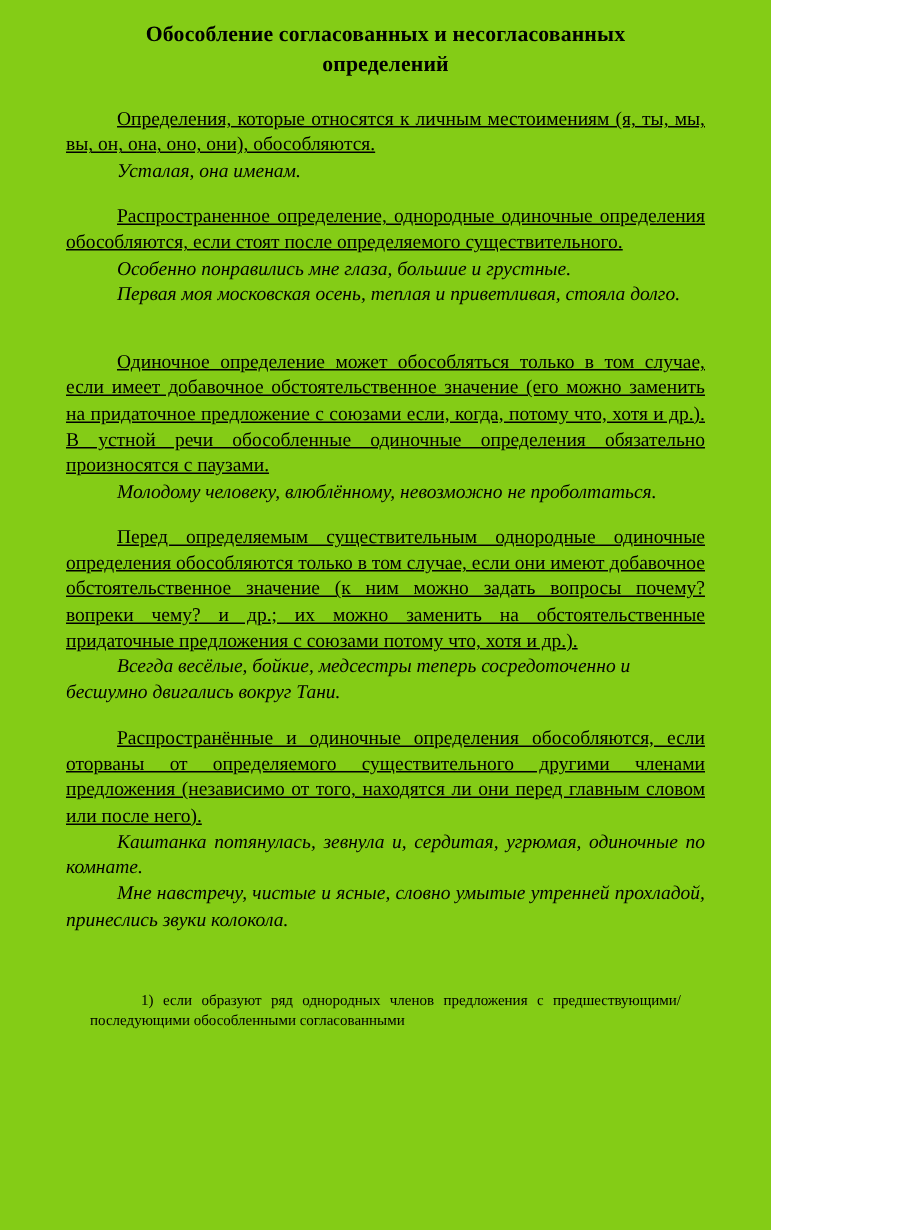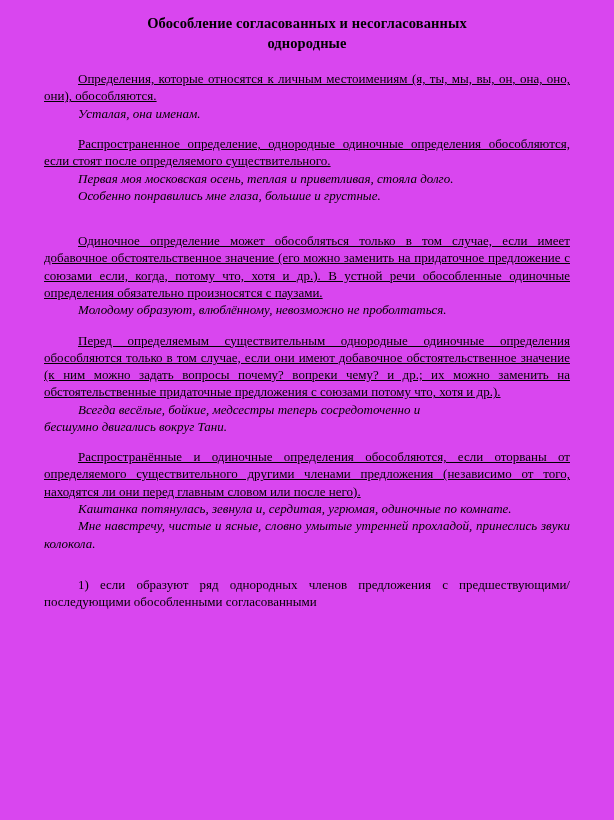--- a/index.html
+++ b/index.html
@@ -1,23 +1,23 @@
 <!DOCTYPE html>
 <html lang="ru"><head>
 <meta charset="utf-8">
 <style>
   html, body {
     margin: 0;
     padding: 0;
     background: #ffffff;
   }
   .page {
-    width: 614px;
+    width: 514px;
     height: 820px;
-    background: #d946ef;
+    background: #84cc16;
     position: relative;
     overflow: hidden;
     box-sizing: border-box;
     padding: 14px 44px 0 44px;
     font-family: "Liberation Serif", "DejaVu Serif", serif;
     color: #000000;
   }
   .doc-title {
     font-size: 14.5px;
     font-weight: bold;
@@ -51,58 +51,58 @@
   }
   p.bold-para {
     margin: 0;
     font-size: 13px;
     line-height: 1.33;
     text-align: justify;
     text-indent: 34px;
     font-weight: bold;
   }
   p.list-item {
-    margin: 0;
-    font-size: 13px;
+    margin: 16px;
+    font-size: 10px;
     line-height: 1.33;
     text-align: justify;
     text-indent: 34px;
   }
   .gap-sm { height: 9px; }
   .gap-md { height: 13px; }
   .gap-lg { height: 15px; }
 </style>
 </head>
 <body>
 
 <div class="page">
 
   <h1 class="doc-title">
     <span>Обособление согласованных и несогласованных</span>
-    <span class="line2">однородные</span>
+    <span class="line2">определений</span>
   </h1>
 
   <div class="gap-sm"></div>
 
   <p class="para">Определения, которые относятся к личным местоимениям (я, ты, мы, вы, он, она, оно, они), обособляются.</p>
   <p class="example">Усталая, она именам.</p>
 
   <div class="gap-md"></div>
 
   <p class="para">Распространенное определение, однородные одиночные определения обособляются, если стоят после определяемого существительного.</p>
+  <p class="example">Особенно понравились мне глаза, большие и грустные.</p>
   <p class="example">Первая моя московская осень, теплая и приветливая, стояла долго.</p>
-  <p class="example">Особенно понравились мне глаза, большие и грустные.</p>
 
   <div class="gap-md"></div>
 
 
   <div class="gap-lg"></div>
 
   <p class="para">Одиночное определение может обособляться только в том случае, если имеет добавочное обстоятельственное значение (его можно заменить на придаточное предложение с союзами если, когда, потому что, хотя и др.). В устной речи обособленные одиночные определения обязательно произносятся с паузами.</p>
-  <p class="example">Молодому образуют, влюблённому, невозможно не проболтаться.</p>
+  <p class="example">Молодому человеку, влюблённому, невозможно не проболтаться.</p>
 
   <div class="gap-md"></div>
 
   <p class="para">Перед определяемым существительным однородные одиночные определения обособляются только в том случае, если они имеют добавочное обстоятельственное значение (к ним можно задать вопросы почему? вопреки чему? и др.; их можно заменить на обстоятельственные придаточные предложения с союзами потому что, хотя и др.).</p>
   <p class="example">Всегда весёлые, бойкие, медсестры теперь сосредоточенно и</p>
   <p class="example cont">бесшумно двигались вокруг Тани.</p>
 
   <div class="gap-md"></div>
 
   <p class="para">Распространённые и одиночные определения обособляются, если оторваны от определяемого существительного другими членами предложения (независимо от того, находятся ли они перед главным словом или после него).</p>

